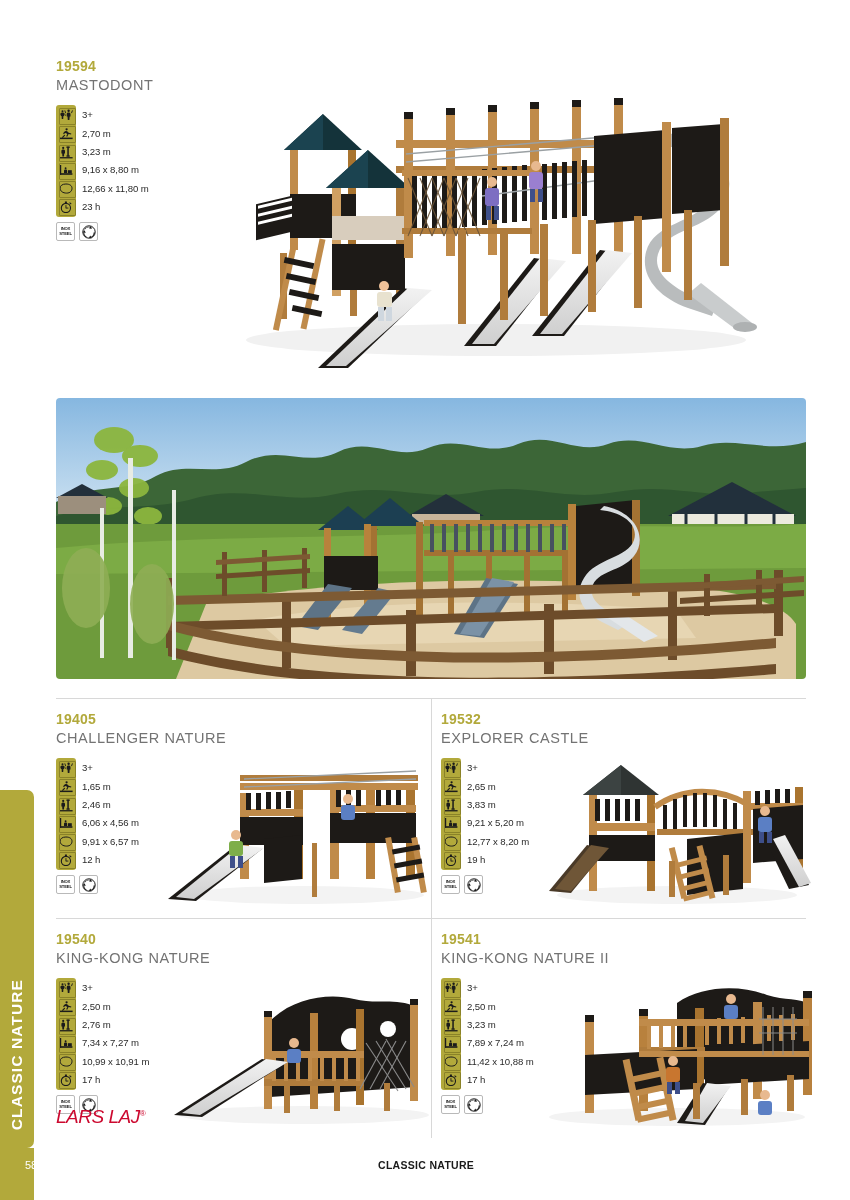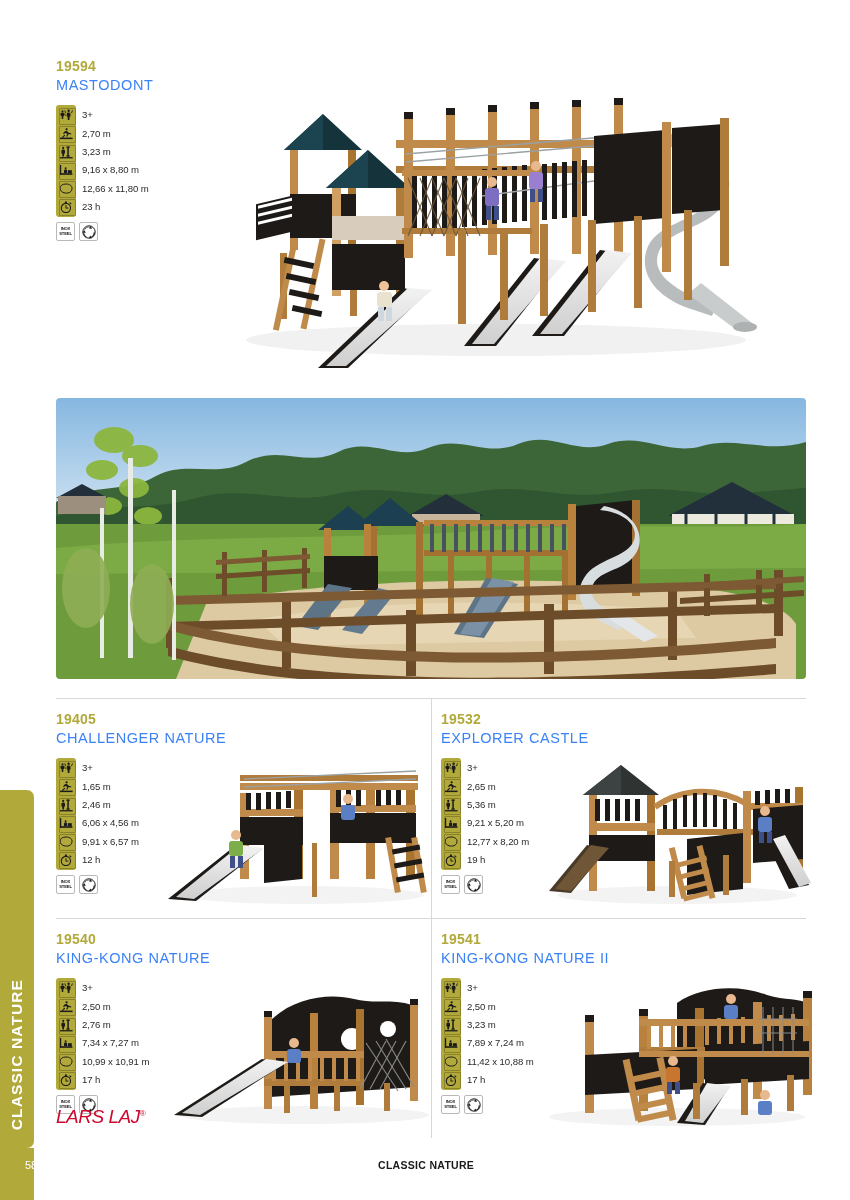--- a/index.html
+++ b/index.html
@@ -48,21 +48,21 @@
 
   
   .prod-code {
     color: #b2a93b;
     font-size: 14px;
     font-weight: bold;
     letter-spacing: 0.2px;
     line-height: 1.25;
   }
   .prod-name {
-    color: #3b82f6;
+    color: #737373;
     font-size: 14.5px;
     font-weight: normal;
     letter-spacing: 0.55px;
     line-height: 1.3;
     white-space: nowrap;
   }
 
   
   .spec-block { margin-top: 11px; }
 
@@ -846,21 +846,21 @@
                     </svg>
                   </span>
                 <span class="spec-val">2,65 m</span>
               </div>
               <div class="spec-row">
                 <span class="spec-ico">
                     <svg width="14" height="13" viewBox="0 0 14 13">
                       <use href="#ico-height"></use>
                     </svg>
                   </span>
-                <span class="spec-val">5,36 m</span>
+                <span class="spec-val">3,83 m</span>
               </div>
               <div class="spec-row">
                 <span class="spec-ico">
                     <svg width="14" height="12" viewBox="0 0 14 12">
                       <use href="#ico-dim"></use>
                     </svg>
                   </span>
                 <span class="spec-val">9,21 x 5,20 m</span>
               </div>
               <div class="spec-row">

